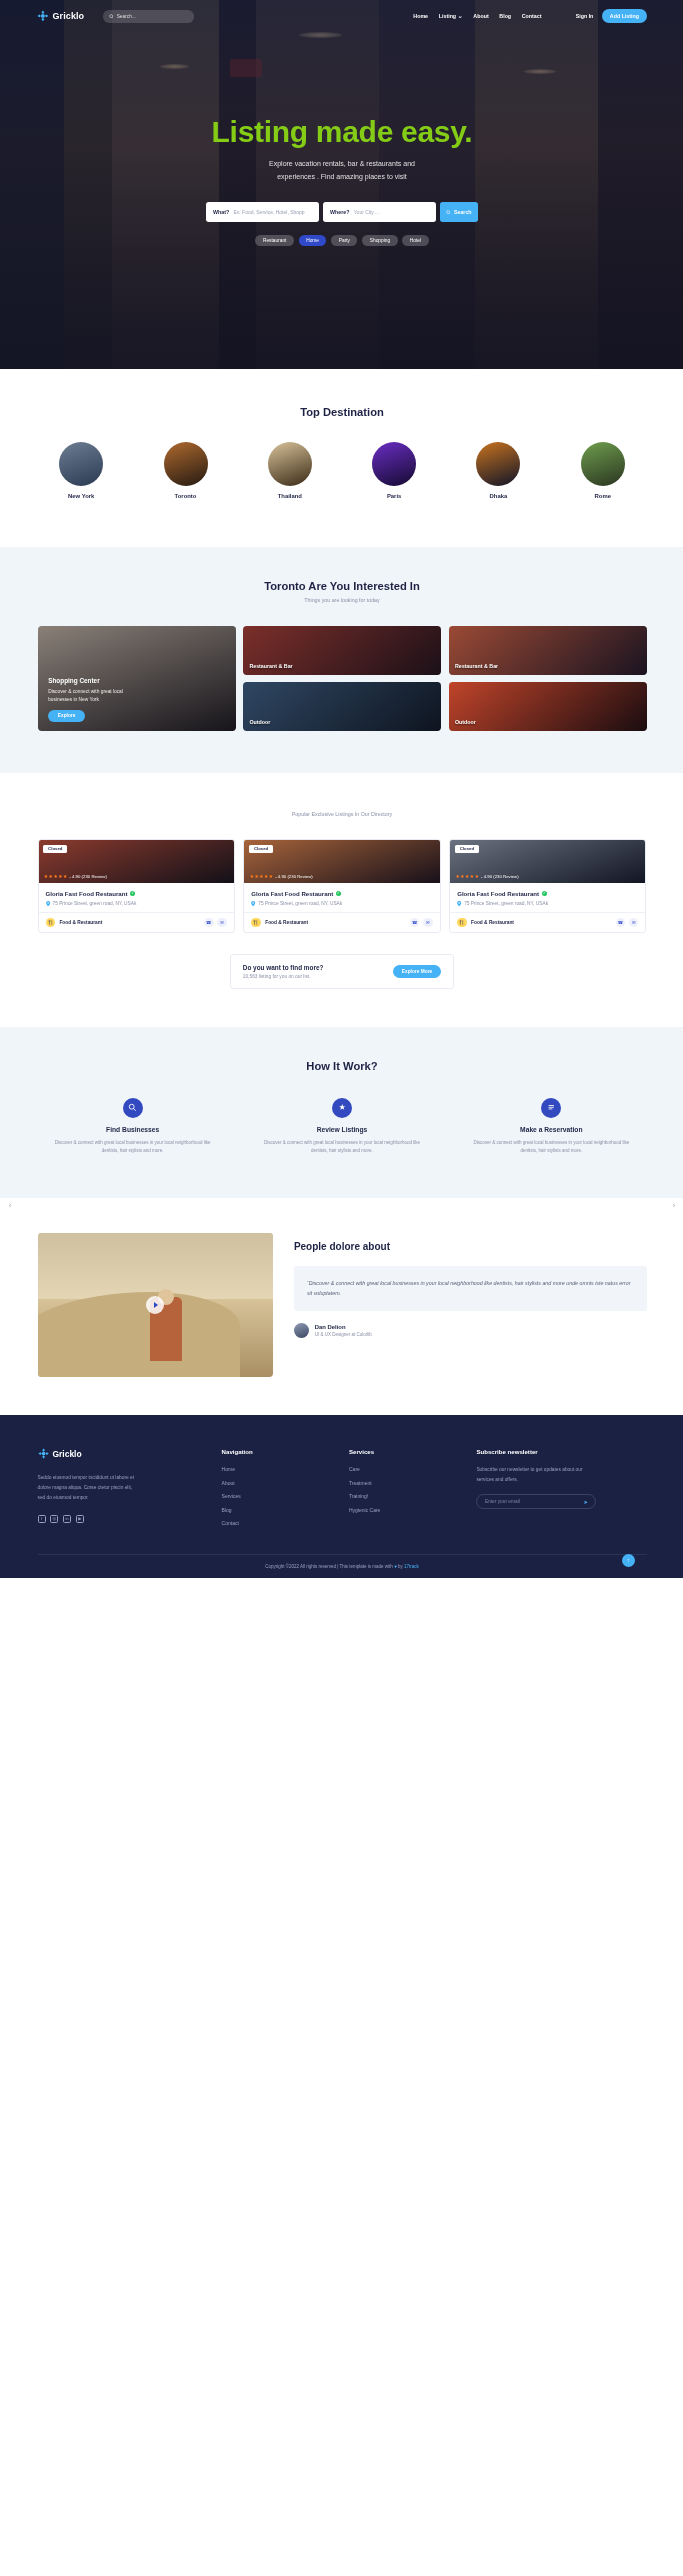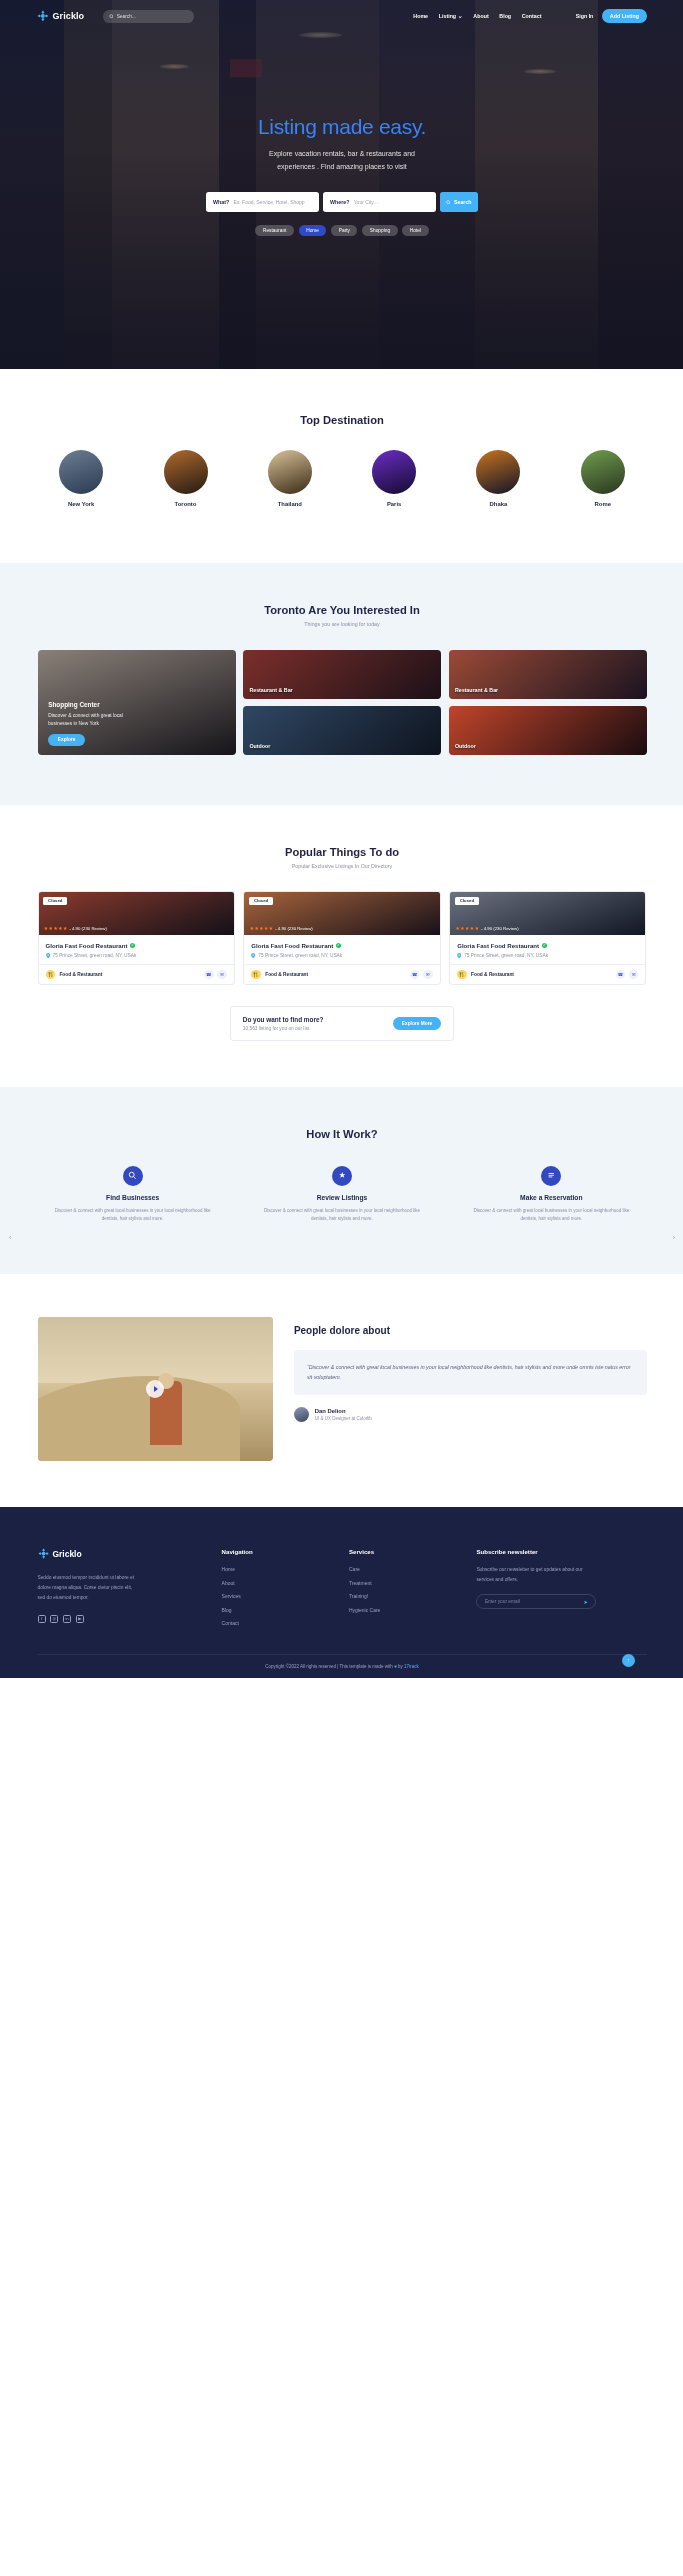--- a/index.html
+++ b/index.html
@@ -4,21 +4,21 @@
 <style>
   * { box-sizing: border-box; margin:0; padding:0; }
   html,body { width:684px; }
   body {
     font-family: "Liberation Sans", sans-serif;
     background:#ffffff;
     color:#1e2345;
     width:684px;
     overflow-x:hidden;
   }
-  .wrap { width:609px; margin:8px auto; position:relative; }
+  .wrap { width:609px; margin:0 auto; position:relative; }
 
   
   .hero {
     position:relative; height:369px; width:684px;
     background:#2b2733;
     overflow:hidden;
   }
   .hero-bg { position:absolute; inset:0; }
   .hero-bg .strip { position:absolute; top:0; bottom:0; }
   .hero-overlay {
@@ -46,21 +46,21 @@
   .nav-right { display:flex; align-items:center; gap:8.5px; margin-left:24.6px; }
   .signin { color:#fff; font-size:5.3px; font-weight:600; }
   .add-listing {
     background:#45b2f6; color:#fff; font-size:5.3px; font-weight:700;
     border:none; border-radius:7px; padding:3.7px 8px; cursor:pointer;
   }
   .hero-inner {
     position:relative; z-index:4; text-align:center;
     padding-top:90px;
   }
-  .hero-title { color:#3b82f6; font-size:21px; font-weight:400; letter-spacing:-0.3px; }
+  .hero-title { color:#84cc16; font-size:30px; font-weight:700; letter-spacing:-0.3px; }
   .hero-sub { color:rgba(255,255,255,.86); font-size:7px; line-height:1.85; margin-top:9.6px; }
   .searchbar {
     margin:18px auto 0; width:272px; height:20px;
     display:flex; gap:4.3px; align-items:stretch;
   }
   .sfield {
     background:#fff; border-radius:2.7px; flex:1;
     display:flex; align-items:center; gap:4.3px; padding:0 7px;
   }
   .sfield .lbl { font-size:5.3px; font-weight:700; color:#1e2345; white-space:nowrap; }
@@ -364,21 +364,20 @@
         <span class="cap">Outdoor</span>
       </div>
     </div>
   </div>
 </section>
 
 <section class="popular">
   <span class="arrow l">‹</span>
   <span class="arrow r">›</span>
   <div class="wrap">
-    <h2 class="sec-title">Popular Things To do</h2>
     <p class="sec-sub">Popular Exclusive Listings In Our Directory</p>
     <div class="cards" id="cards">
         <div class="card">
           <div class="card-img" style="background:linear-gradient(160deg,#8c3b2e,#121018);">
             <span class="badge-closed">Closed</span>
             <span class="rating">
               <span class="stars">★★★★★</span>
               <span class="rtxt">- 4.90 (230 Review)</span>
             </span>
           </div>

